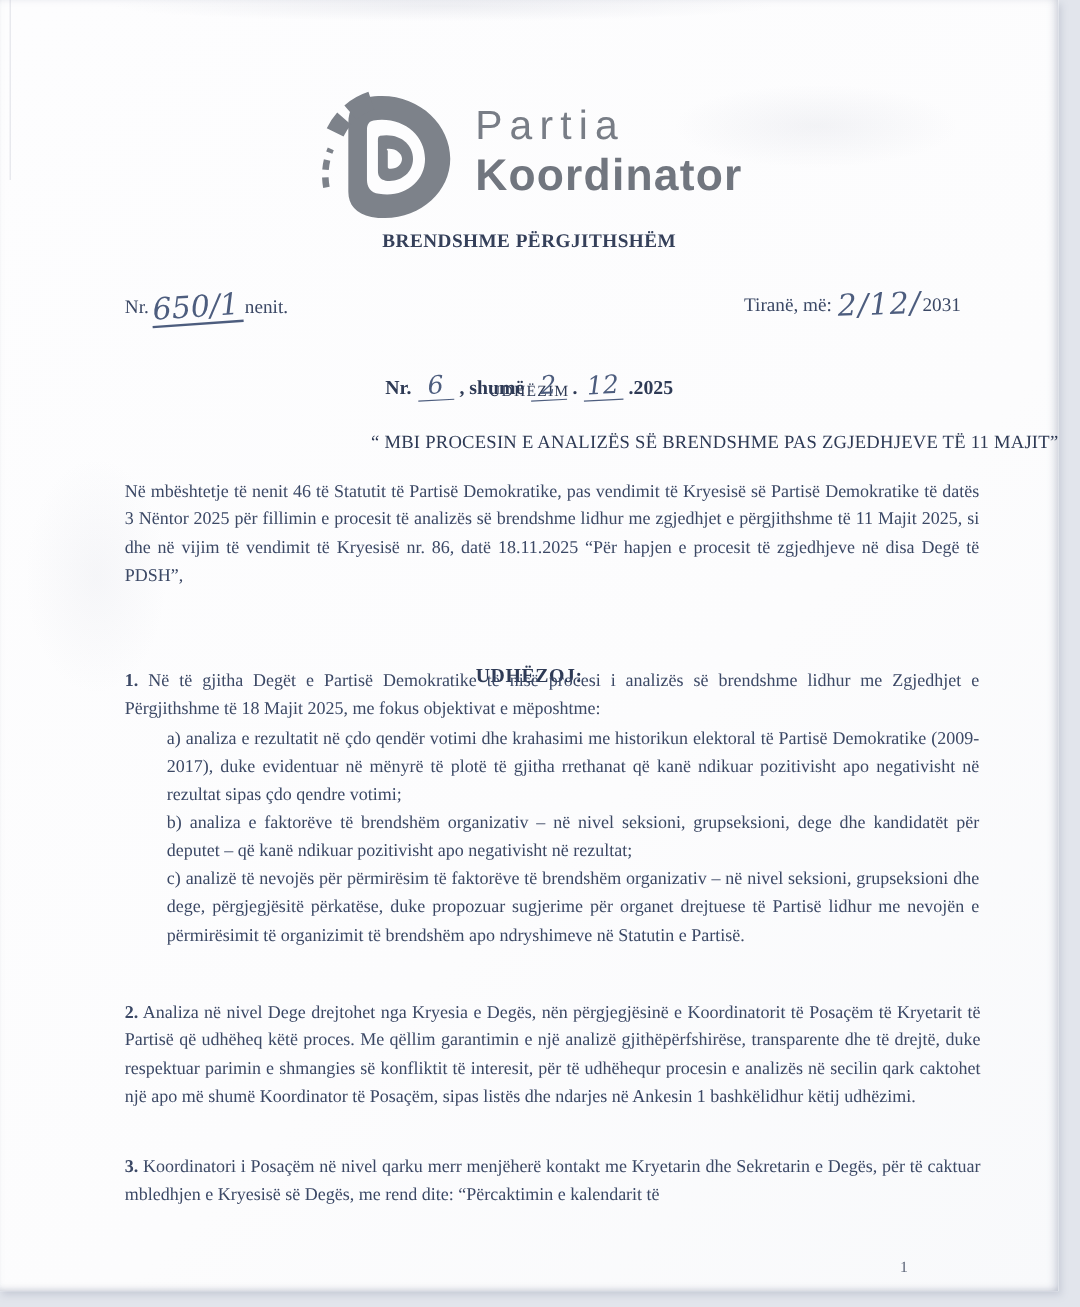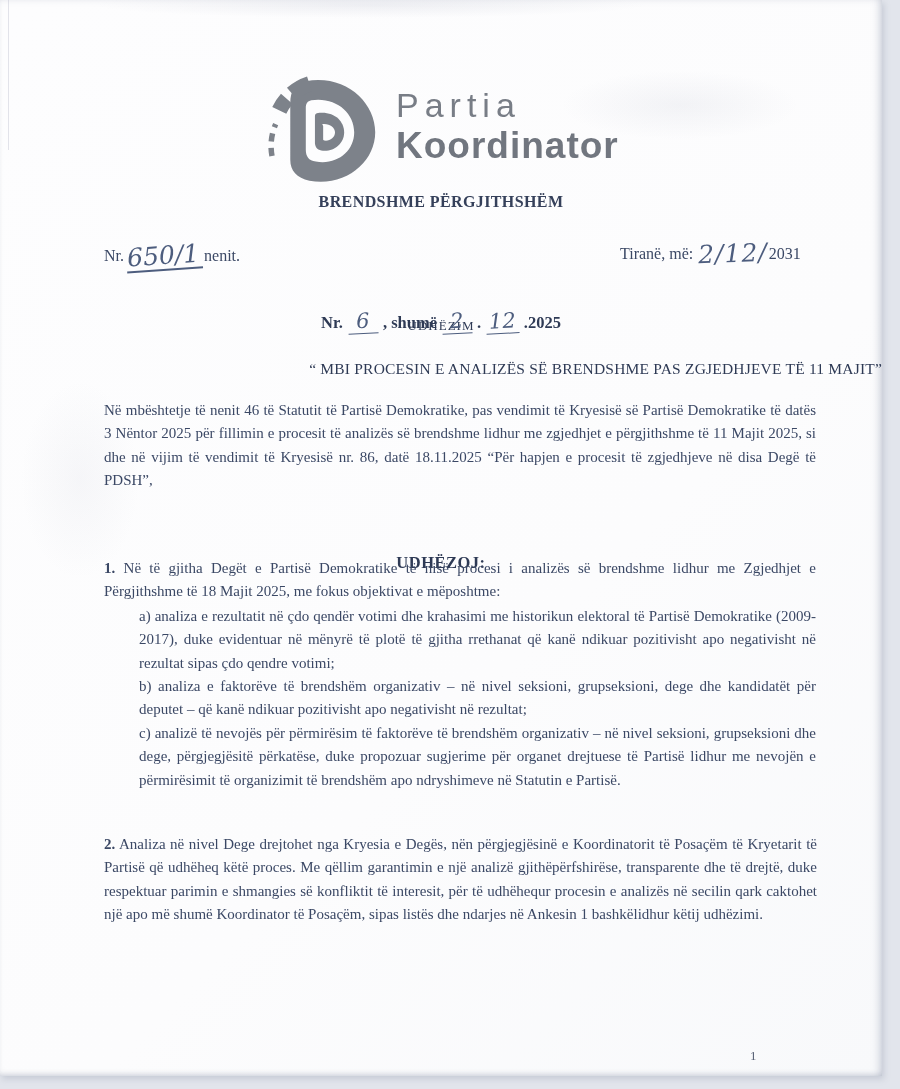--- a/index.html
+++ b/index.html
@@ -126,15 +126,16 @@
   <div class="order-heading">UDHËZOJ:</div>
 
   <div class="para p1"><span class="num">1.</span> <span>Në të gjitha Degët e Partisë Demokratike të nisë procesi i analizës së brendshme lidhur me Zgjedhjet e Përgjithshme të 18 Majit 2025, me fokus objektivat e mëposhtme:</span></div>
 
   <div class="para sub sa">a) analiza e rezultatit në çdo qendër votimi dhe krahasimi me historikun elektoral të Partisë Demokratike (2009-2017), duke evidentuar në mënyrë të plotë të gjitha rrethanat që kanë ndikuar pozitivisht apo negativisht në rezultat sipas çdo qendre votimi;</div>
   <div class="para sub sc">c) analizë të nevojës për përmirësim të faktorëve të brendshëm organizativ – në nivel seksioni, grupseksioni dhe dege, përgjegjësitë përkatëse, duke propozuar sugjerime për organet drejtuese të Partisë lidhur me nevojën e përmirësimit të organizimit të brendshëm apo ndryshimeve në Statutin e Partisë.</div>
   <div class="para sub sb">b) analiza e faktorëve të brendshëm organizativ – në nivel seksioni, grupseksioni, dege dhe kandidatët për deputet – që kanë ndikuar pozitivisht apo negativisht në rezultat;</div>
 
   <div class="para p2"><span class="num">2.</span> <span>Analiza në nivel Dege drejtohet nga Kryesia e Degës, nën përgjegjësinë e Koordinatorit të Posaçëm të Kryetarit të Partisë që udhëheq këtë proces. Me qëllim garantimin e një analizë gjithëpërfshirëse, transparente dhe të drejtë, duke respektuar parimin e shmangies së konfliktit të interesit, për të udhëhequr procesin e analizës në secilin qark caktohet një apo më shumë Koordinator të Posaçëm, sipas listës dhe ndarjes në Ankesin 1 bashkëlidhur këtij udhëzimi.</span></div>
 
+  <div class="para p3"><span class="num">3.</span> <span>Koordinatori i Posaçëm në nivel qarku merr menjëherë kontakt me Kryetarin dhe Sekretarin e Degës, për të caktuar mbledhjen e Kryesisë së Degës, me rend dite: “Përcaktimin e kalendarit të</span></div>
 
   <div class="page-number">1</div>
 </div>
 
 </body></html>

